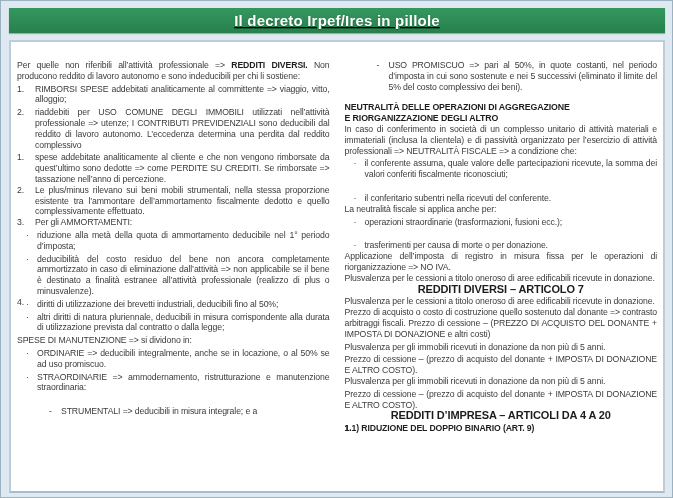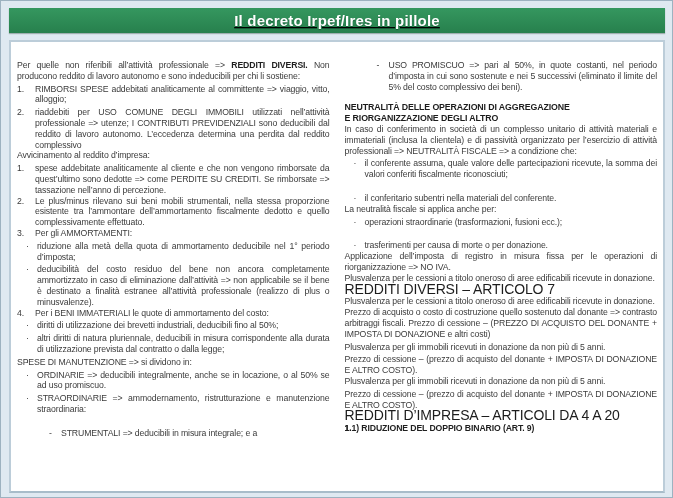--- a/index.html
+++ b/index.html
@@ -45,58 +45,57 @@
   .g1 { margin-top: 2px; }
   .g2 { }
   .g3 { margin-top: 10px; }
   .num    { padding-left: 18px; }
   .num    > .marker { position: absolute; left: 0; }
   .bullet { padding-left: 20px; }
   .bullet > .marker { position: absolute; left: 9px; }
   .dash   { padding-left: 44px; }
   .dash   > .marker { position: absolute; left: 32px; }
   .h-left   { font-weight: bold; color: #1c1c1c; text-align: left; font-size: 8.8px; }
-  .h-center { font-weight: normal; color: #1c1c1c; text-align: left; font-size: 14px; margin-bottom: 2px; }
+  .h-center { font-weight: bold; color: #1c1c1c; text-align: center; font-size: 11px; margin-bottom: 2px; }
   .b { font-weight: bold; color: #1f1f1f; }
   .bold, .bold .marker { font-weight: bold; color: #1c1c1c; }
   .bold { text-align: left; }
 </style>
 </head>
 <body>
 
 <div class="banner">
   <span class="title">Il decreto Irpef/Ires in pillole</span>
 </div>
 
 <div class="content-box">
   <div class="col">
       <div class="blk p g0"><span>Per quelle non riferibili all’attività professionale =&gt; </span><span class="b">REDDITI DIVERSI.</span><span> Non producono reddito di lavoro autonomo e sono indeducibili per chi li sostiene:</span></div>
       <div class="blk num g1"><span class="marker">1.</span><span>RIMBORSI SPESE addebitati analiticamente al committente =&gt; viaggio, vitto, alloggio;</span></div>
       <div class="blk num g1"><span class="marker">2.</span><span>riaddebiti per USO COMUNE DEGLI IMMOBILI utilizzati nell’attività professionale =&gt; utenze; I CONTRIBUTI PREVIDENZIALI sono deducibili dal reddito di lavoro autonomo. L’eccedenza determina una perdita dal reddito complessivo</span></div>
-      <div class="blk p g2"><span>Avvicinamento al reddito d’impresa:</span></div>
       <div class="blk num g1"><span class="marker">1.</span><span>spese addebitate analiticamente al cliente e che non vengono rimborsate da quest’ultimo sono dedotte =&gt; come PERDITE SU CREDITI. Se rimborsate =&gt; tassazione nell’anno di percezione.</span></div>
       <div class="blk num g2"><span class="marker">2.</span><span>Le plus/minus rilevano sui beni mobili strumentali, nella stessa proporzione esistente tra l’ammontare dell’ammortamento fiscalmente dedotto e quello complessivamente effettuato.</span></div>
       <div class="blk num g2"><span class="marker">3.</span><span>Per gli AMMORTAMENTI:</span></div>
       <div class="blk bullet g1"><span class="marker">·</span><span>riduzione alla metà della quota di ammortamento deducibile nel 1° periodo d’imposta;</span></div>
       <div class="blk bullet g1"><span class="marker">·</span><span>deducibilità del costo residuo del bene non ancora completamente ammortizzato in caso di eliminazione dall’attività =&gt; non applicabile se il bene è destinato a finalità estranee all’attività professionale (realizzo di plus o minusvalenze).</span></div>
-      <div class="blk num g2"><span class="marker">4.</span><span>Per i BENI IMMATERIALI le quote di ammortamento del costo:</span></div>
+      <div class="blk num g2"><span class="marker">4.</span></div>
       <div class="blk bullet g1"><span class="marker">·</span><span>diritti di utilizzazione dei brevetti industriali, deducibili fino al 50%;</span></div>
       <div class="blk bullet g1"><span class="marker">·</span><span>altri diritti di natura pluriennale, deducibili in misura corrispondente alla durata di utilizzazione prevista dal contratto o dalla legge;</span></div>
       <div class="blk bullet g1"><span class="marker">·</span></div>
       <div class="blk p g2"><span>SPESE DI MANUTENZIONE =&gt; si dividono in:</span></div>
       <div class="blk bullet g1"><span class="marker">·</span><span>ORDINARIE =&gt; deducibili integralmente, anche se in locazione, o al 50% se ad uso promiscuo.</span></div>
       <div class="blk bullet g1"><span class="marker">·</span><span>STRAORDINARIE =&gt; ammodernamento, ristrutturazione e manutenzione straordinaria:</span></div>
       <div class="blk dash g0"><span class="marker">-</span><span>STRUMENTALI =&gt; deducibili in misura integrale; e a</span></div>
     </div>
   <div class="col">
       <div class="blk dash g0"><span class="marker">-</span><span>USO PROMISCUO =&gt; pari al 50%, in quote costanti, nel periodo d’imposta in cui sono sostenute e nei 5 successivi (eliminato il limite del 5% del costo complessivo dei beni).</span></div>
       <div class="blk h-left g3"><span>NEUTRALITÀ DELLE OPERAZIONI DI AGGREGAZIONE</span><br><span>E RIORGANIZZAZIONE DEGLI ALTRO</span></div>
       <div class="blk p g2"><span>In caso di conferimento in società di un complesso unitario di attività materiali e immateriali (inclusa la clientela) e di passività organizzato per l’esercizio di attività professionali =&gt; NEUTRALITÀ FISCALE =&gt; a condizione che:</span></div>
       <div class="blk bullet g1"><span class="marker">·</span><span>il conferente assuma, quale valore delle partecipazioni ricevute, la somma dei valori conferiti fiscalmente riconosciuti;</span></div>
-      <div class="blk bullet g0"><span class="marker">·</span><span>il conferitario subentri nella materiali del conferente.</span></div>
+      <div class="blk bullet g0"><span class="marker">·</span><span>il conferitario subentri nella ricevuti del conferente.</span></div>
       <div class="blk p g2"><span>La neutralità fiscale si applica anche per:</span></div>
       <div class="blk bullet g1"><span class="marker">·</span><span>operazioni straordinarie (trasformazioni, fusioni ecc.);</span></div>
       <div class="blk bullet g0"><span class="marker">·</span><span>trasferimenti per causa di morte o per donazione.</span></div>
       <div class="blk p g2"><span>Applicazione dell’imposta di registro in misura fissa per le operazioni di riorganizzazione =&gt; NO IVA.</span></div>
       <div class="blk p g2"><span>Plusvalenza per le cessioni a titolo oneroso di aree edificabili ricevute in donazione.</span></div>
       <div class="blk h-center g2"><span>REDDITI DIVERSI – ARTICOLO 7</span></div>
       <div class="blk p g1"><span>Plusvalenza per le cessioni a titolo oneroso di aree edificabili ricevute in donazione.</span></div>
       <div class="blk p g2"><span>Prezzo di acquisto o costo di costruzione quello sostenuto dal donante =&gt; contrasto arbitraggi fiscali. Prezzo di cessione – (PREZZO DI ACQUISTO DEL DONANTE + IMPOSTA DI DONAZIONE e altri costi)</span></div>
       <div class="blk p g1"><span>Plusvalenza per gli immobili ricevuti in donazione da non più di 5 anni.</span></div>
       <div class="blk p g1"><span>Prezzo di cessione – (prezzo di acquisto del donante + IMPOSTA DI DONAZIONE E ALTRO COSTO).</span></div>

